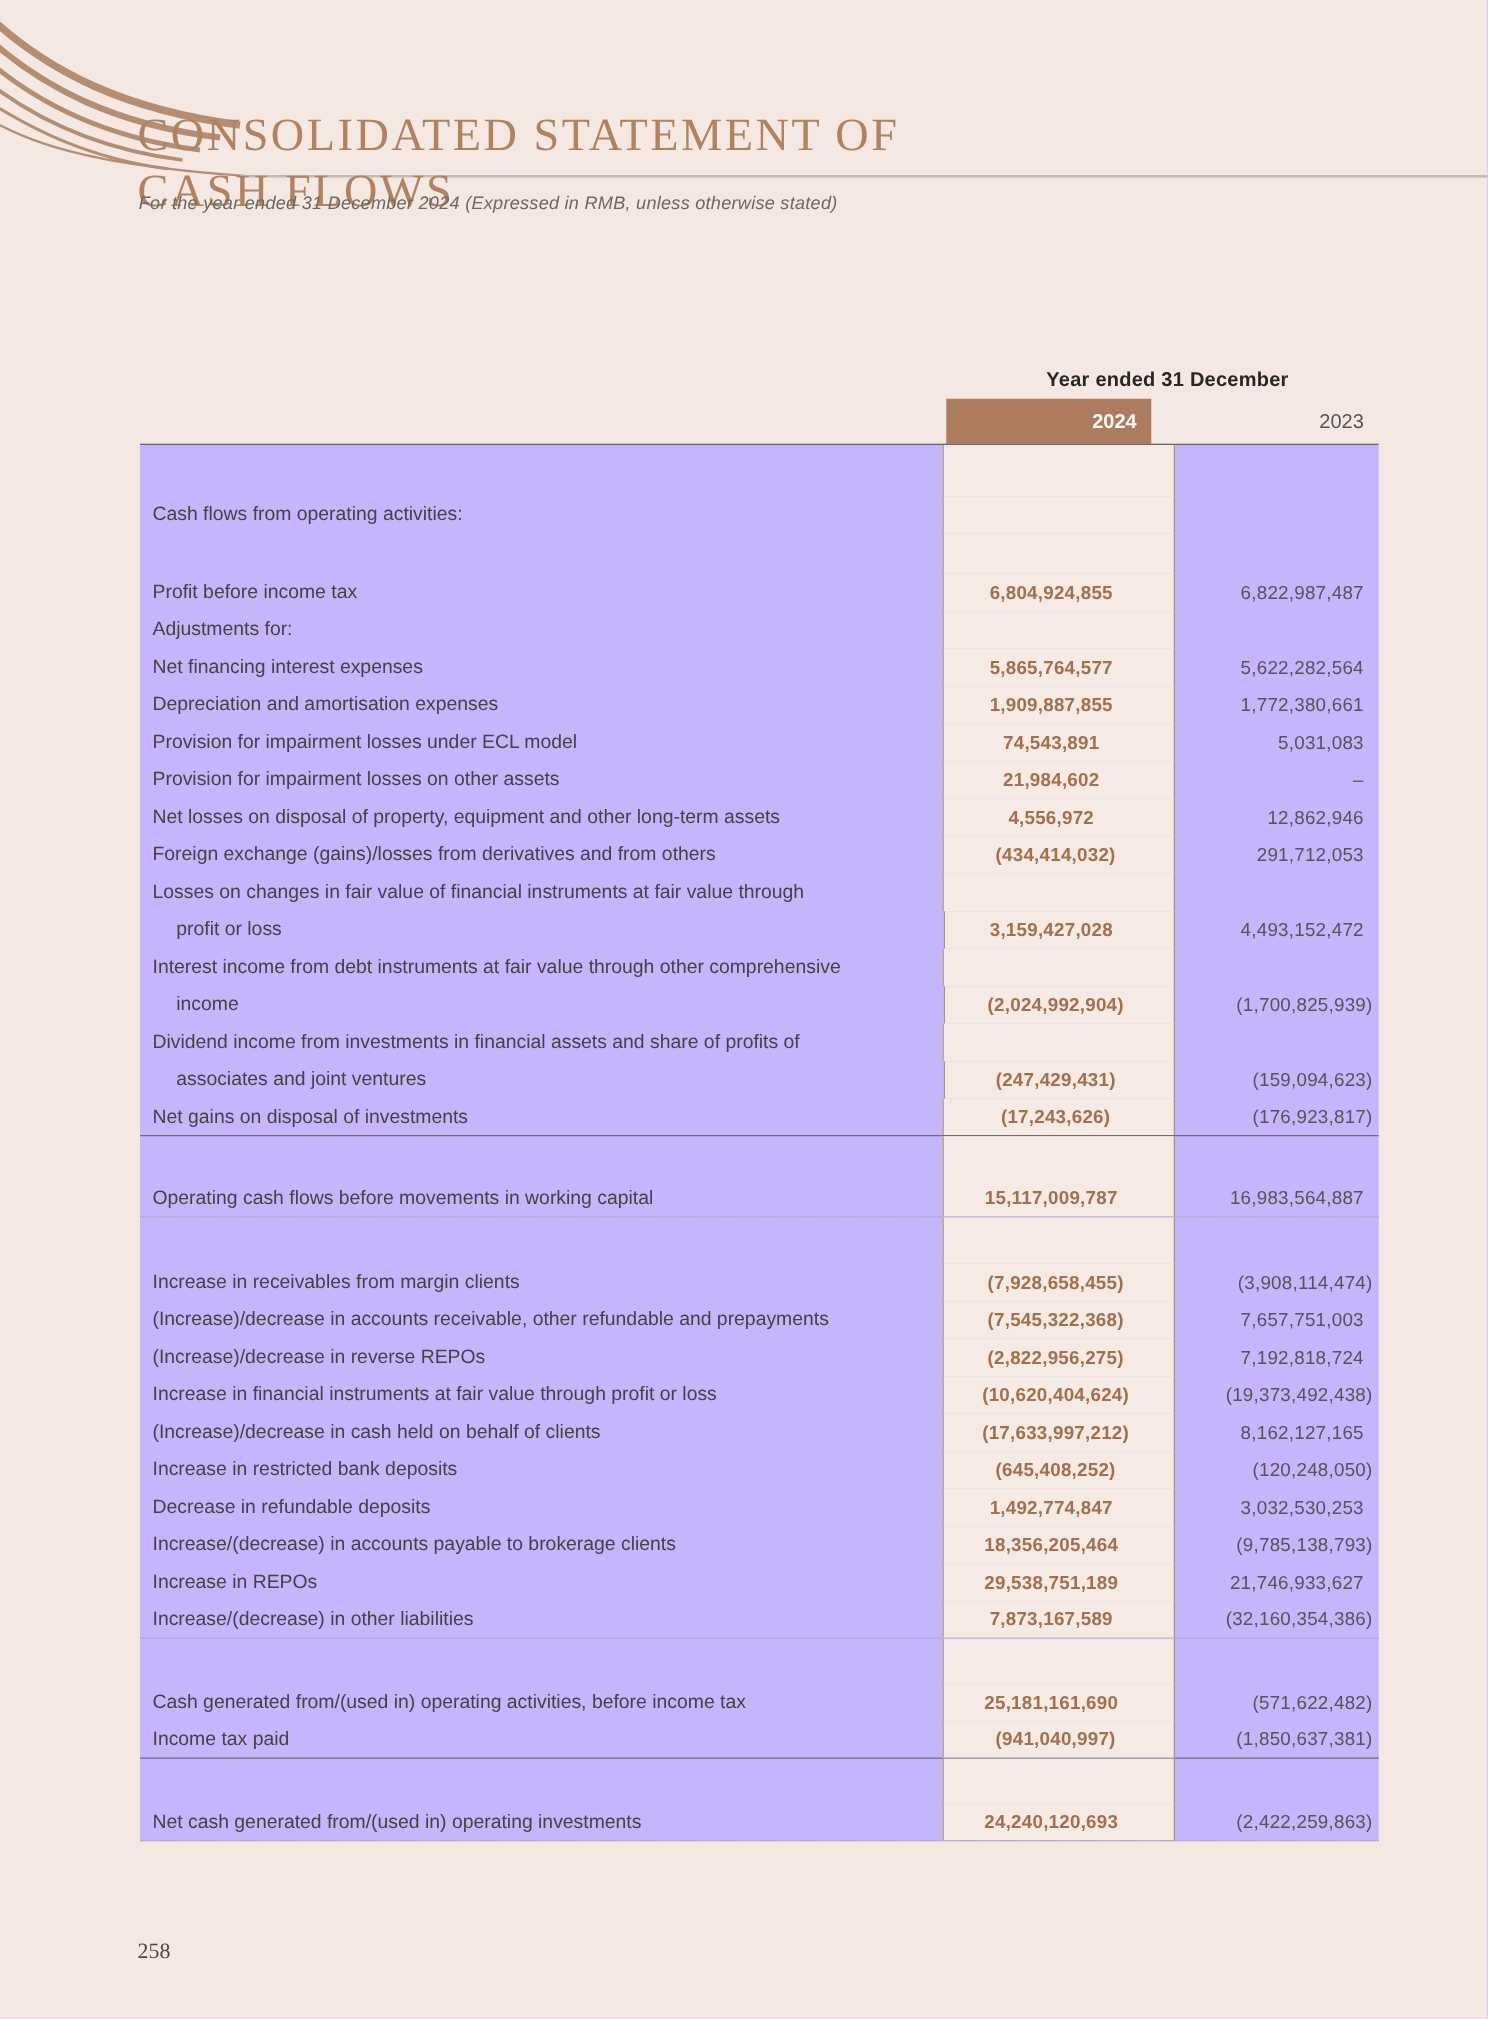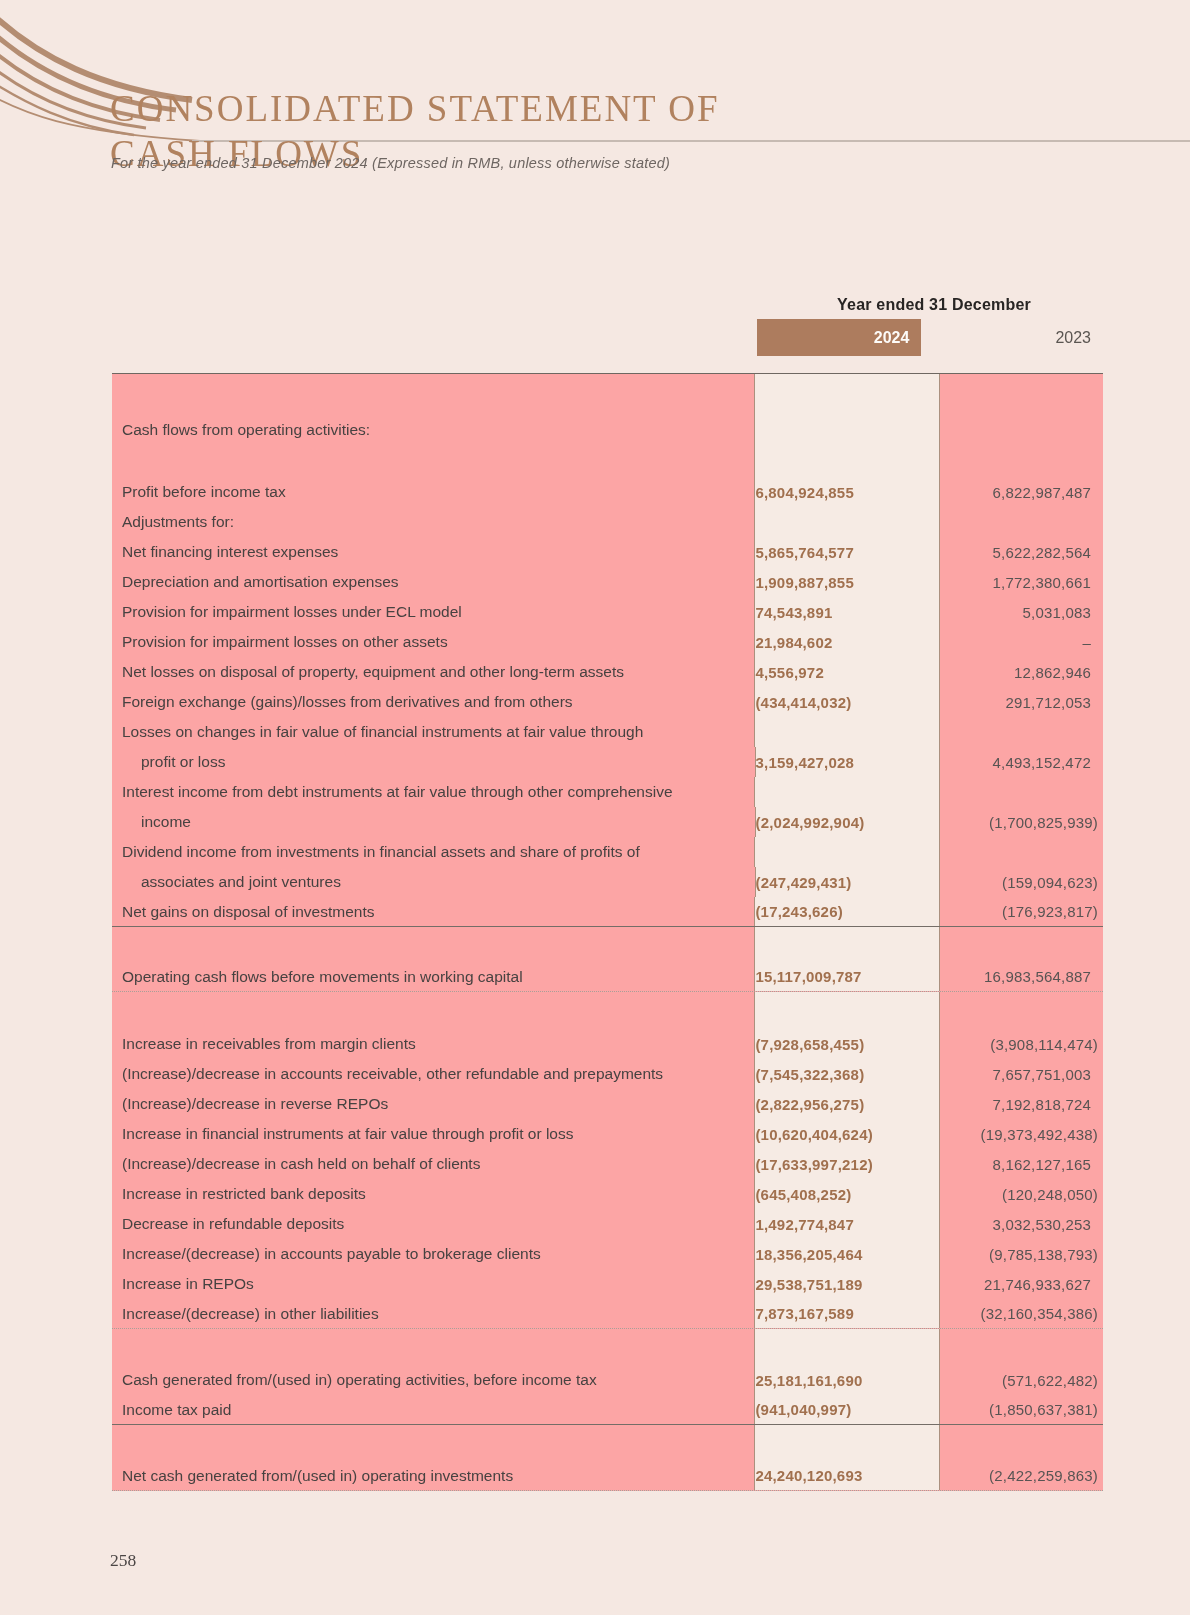--- a/index.html
+++ b/index.html
@@ -43,36 +43,36 @@
     display:flex;align-items:center;justify-content:flex-end;
     padding-right:12px;
   }
   .colhead .c23{
     width:166px;box-sizing:border-box;height:37px;
     color:#5a5551;font-size:16px;
     display:flex;align-items:center;justify-content:flex-end;
     padding-right:12px;
   }
   .tbody{
-    position:absolute;left:0;top:77px;width:991px;
+    position:absolute;left:0;top:59px;width:991px;
     border-top:1px solid #6e6761;
-    background:#fca5a5;
+    background:#c4b5fd;
   }
   .trow{display:flex;height:30px;box-sizing:border-box;}
   .trow.line-solid{border-bottom:1px solid #746d67;}
   .trow.line-dotted{border-bottom:1px dotted #a99f98;}
   .c{box-sizing:border-box;}
   .c.lbl{
     width:653px;display:flex;align-items:center;
     padding-left:10px;font-size:15.5px;color:#474241;
     white-space:nowrap;
   }
   .c.lbl.ind{padding-left:29px;}
   .c.v24{
-    width:188px;display:flex;align-items:center;justify-content:flex-start;
+    width:188px;display:flex;align-items:center;justify-content:center;
     padding-right:12px;align-self:stretch;
     background:#f6ebe4;
     border-left:1px solid #ab907e;border-right:1px solid #ab907e;
     font-weight:bold;font-size:15px;color:#a1704e;
   }
   .c.v23{
     width:166px;display:flex;align-items:center;justify-content:flex-end;
     padding-right:12px;font-size:15px;color:#585453;
   }
   .num{white-space:nowrap;letter-spacing:0.2px;}

